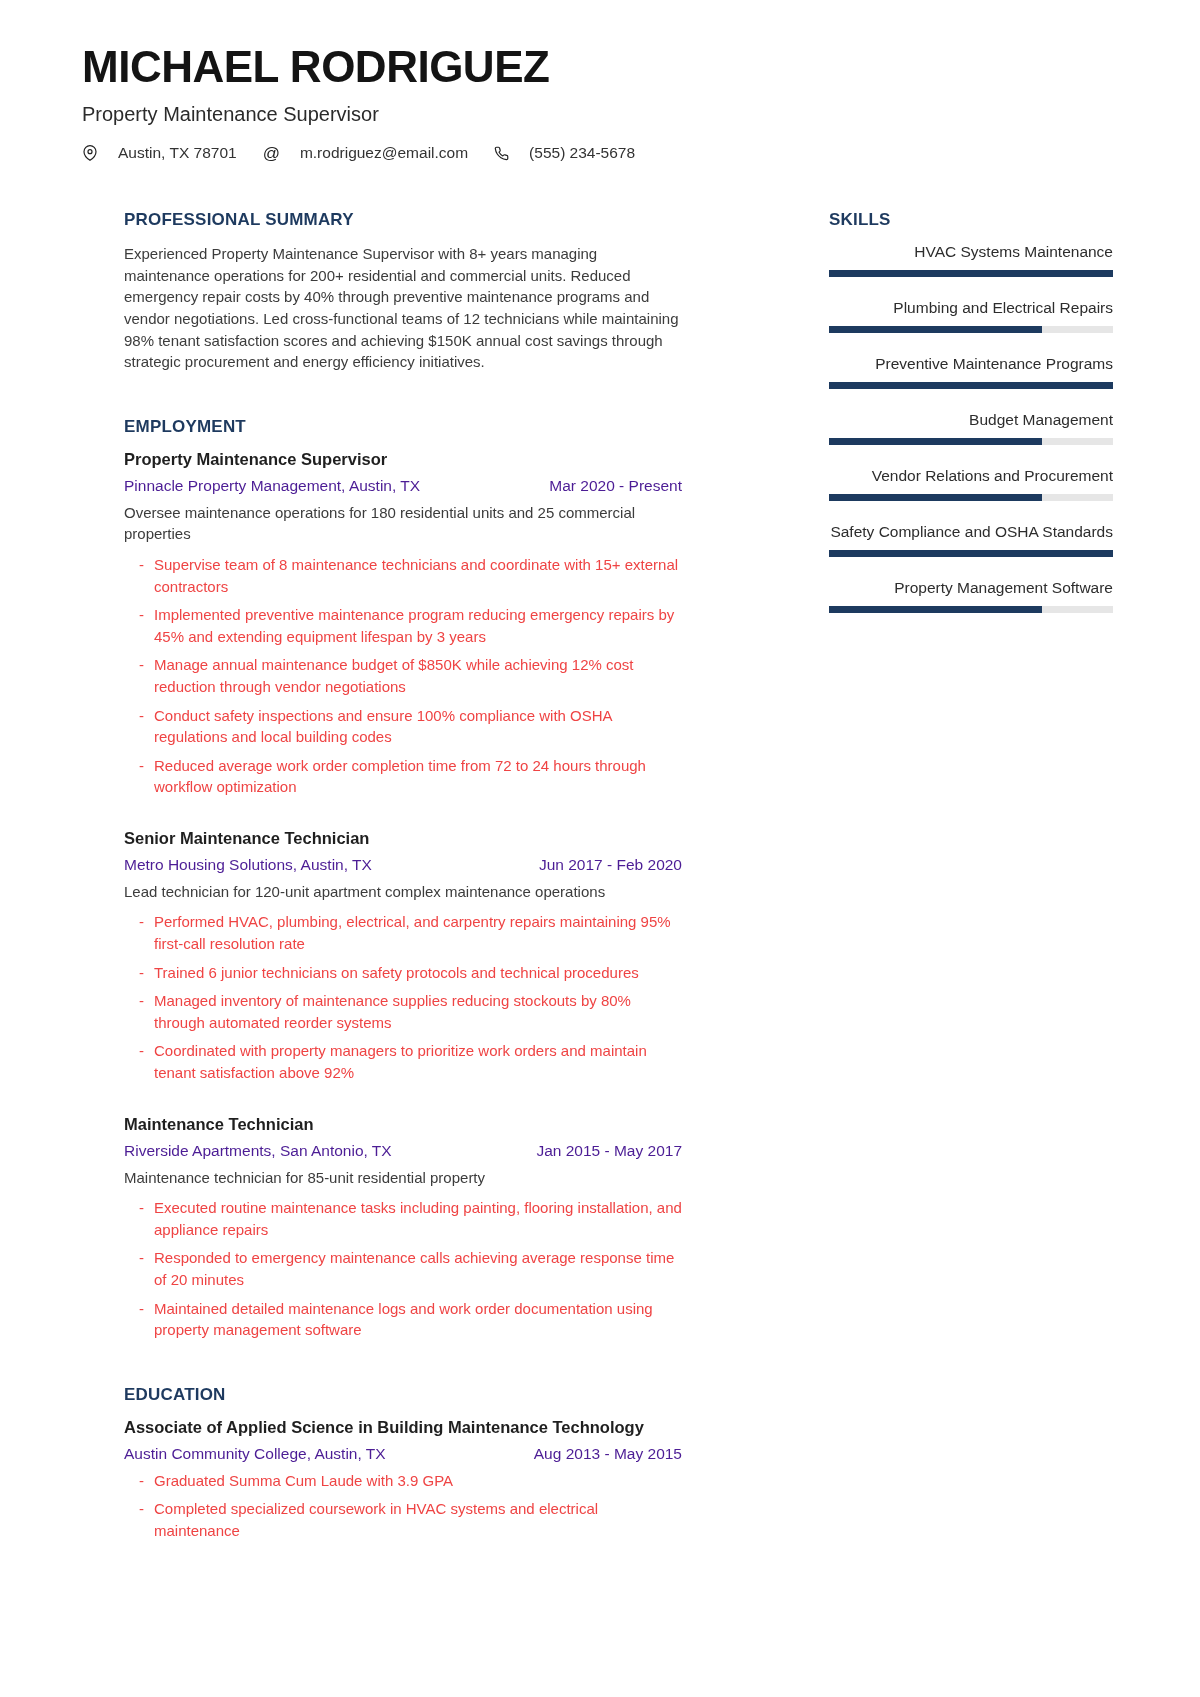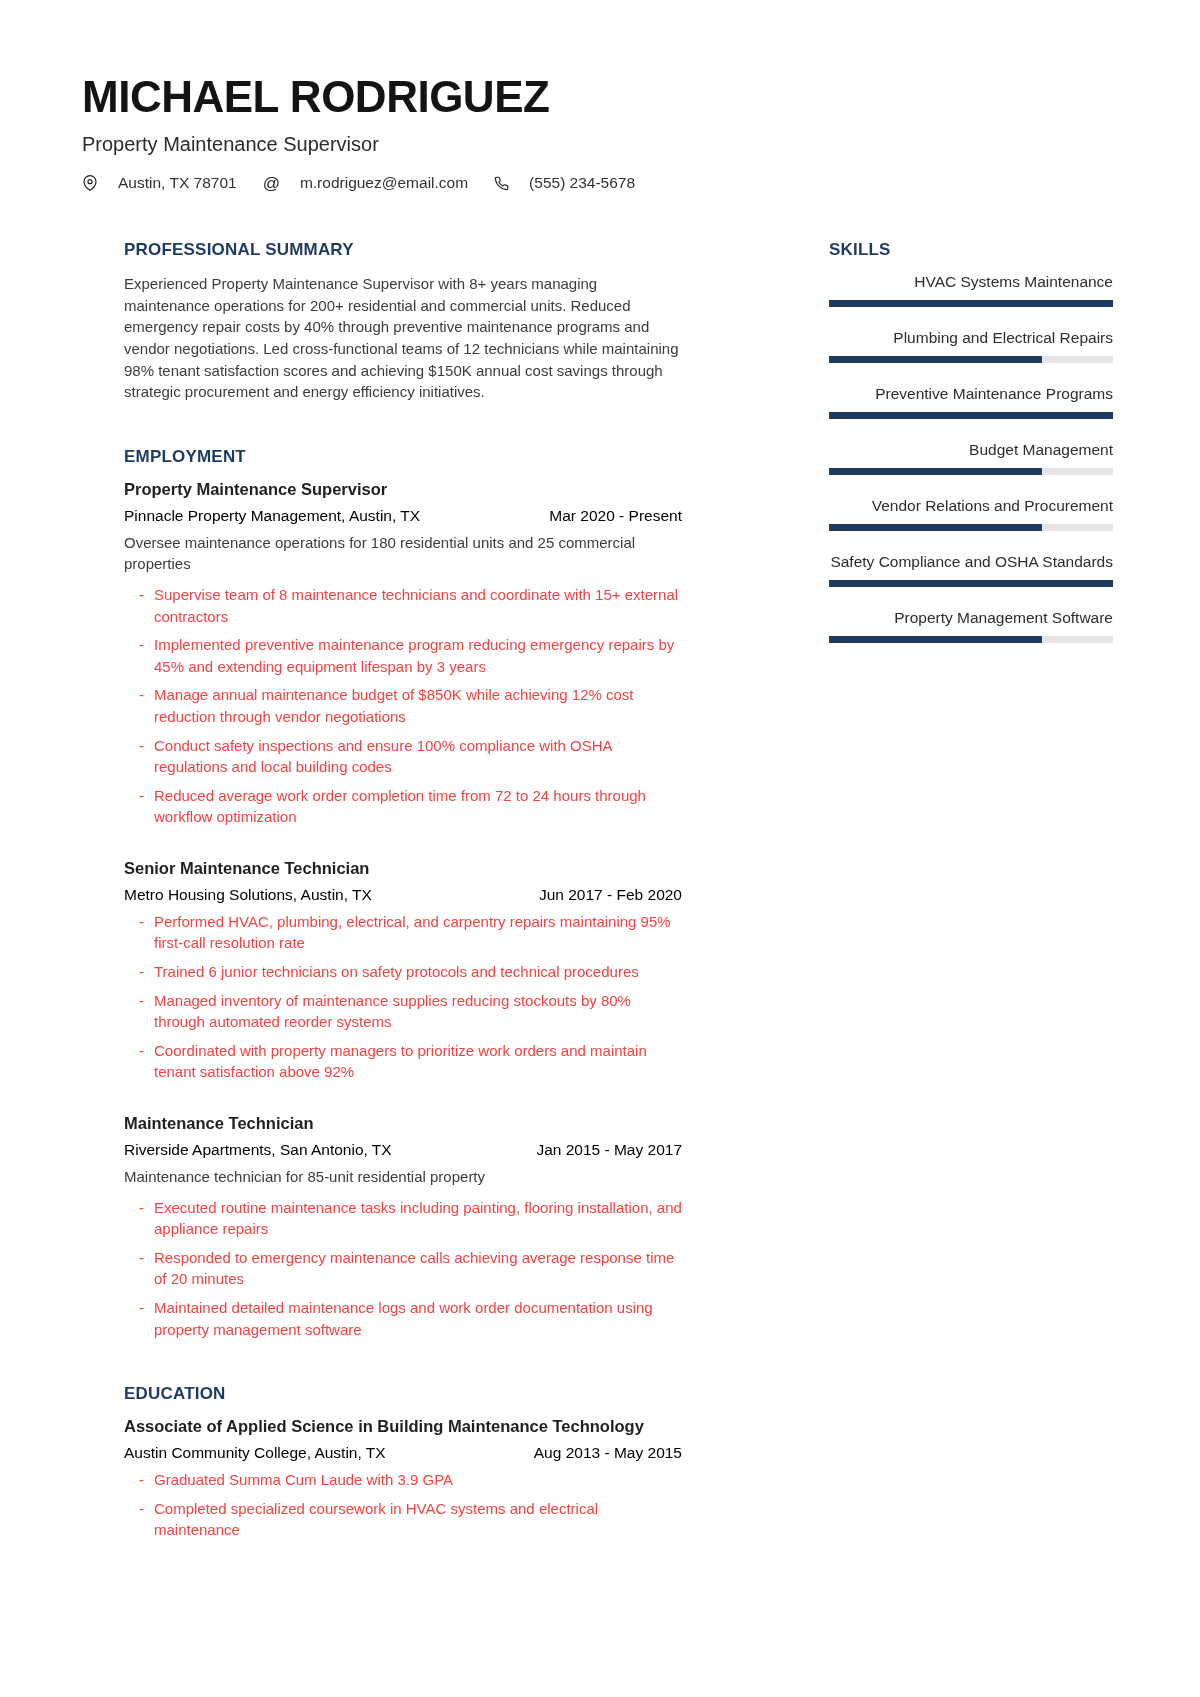--- a/index.html
+++ b/index.html
@@ -4,21 +4,21 @@
 <style>
   * { margin: 0; padding: 0; box-sizing: border-box; }
   html, body { background: #ffffff; }
   body {
     width: 1200px;
     height: 1697px;
     font-family: "Liberation Sans", "DejaVu Sans", sans-serif;
     color: var(--text, #3c3c3c);
     overflow: hidden;
   }
-  .page { padding: 74px 87px 0 82px; }
+  .page { padding: 44px 87px 0 82px; }
 
   
   .resume-header h1 {
     font-size: 44px;
     font-weight: 700;
     letter-spacing: -0.5px;
     color: #141414;
     line-height: 1.05;
     margin-bottom: 13px;
   }
@@ -60,21 +60,21 @@
   .entry-title {
     font-size: 16.5px;
     font-weight: 700;
     color: #1f1f1f;
     margin-bottom: 8px;
   }
   .meta-row {
     display: flex;
     justify-content: space-between;
     font-size: 15.5px;
-    color: #000000;
+    color: #4c1d95;
     margin-bottom: 7px;
   }
   .job-desc { font-size: 15px; line-height: 21.6px; color: #3c3c3c; margin-bottom: 9px; }
   ul.bullets { list-style: none; }
   ul.bullets li {
     position: relative;
     padding-left: 30px;
     margin-bottom: 7px;
     font-size: 15px;
     line-height: 21.6px;
@@ -152,20 +152,21 @@
   <li>Reduced average work order completion time from 72 to 24 hours through workflow optimization</li>
 </ul>
   </div>
 
   <div class="job">
     <h3 class="entry-title">Senior Maintenance Technician</h3>
     <div class="meta-row">
       <span>Metro Housing Solutions, Austin, TX</span>
       <span>Jun 2017 - Feb 2020</span>
     </div>
+    <p class="job-desc">Lead technician for 120-unit apartment complex maintenance operations</p>
     <ul class="bullets">
   <li>Performed HVAC, plumbing, electrical, and carpentry repairs maintaining 95% first-call resolution rate</li>
 
   <li>Trained 6 junior technicians on safety protocols and technical procedures</li>
 
   <li>Managed inventory of maintenance supplies reducing stockouts by 80% through automated reorder systems</li>
 
   <li>Coordinated with property managers to prioritize work orders and maintain tenant satisfaction above 92%</li>
 </ul>
   </div>

